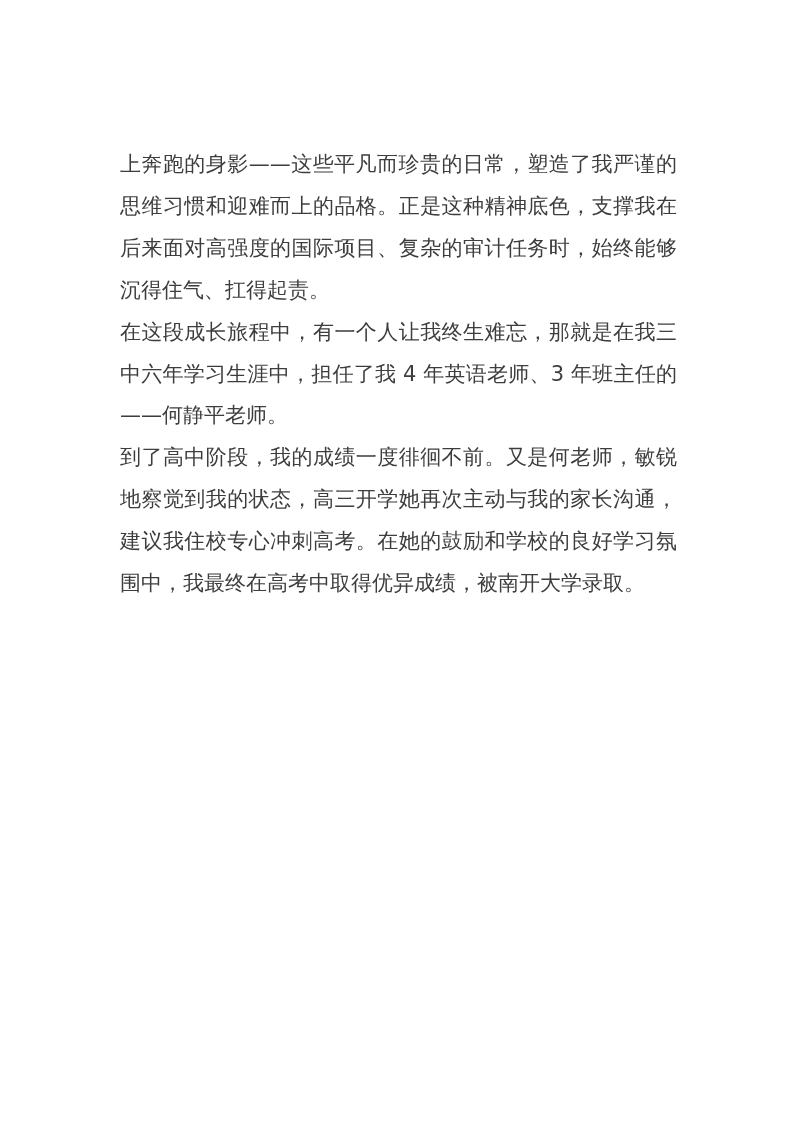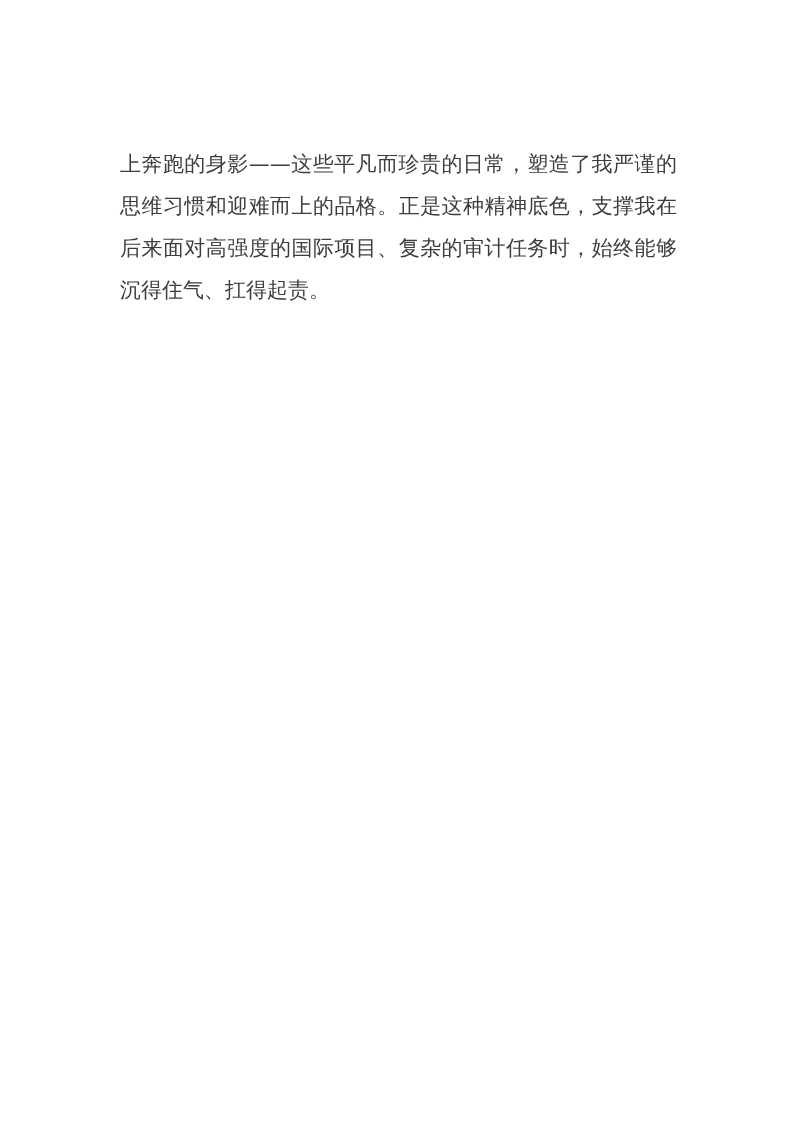--- a/index.html
+++ b/index.html
@@ -33,14 +33,16 @@
     word-break: break-all;
     font-weight: 400;
   }
 </style>
 </head>
 <body>
 
 <div class="page">
   <div class="content">
     <p>上奔跑的身影——这些平凡而珍贵的日常，塑造了我严谨的思维习惯和迎难而上的品格。正是这种精神底色，支撑我在后来面对高强度的国际项目、复杂的审计任务时，始终能够沉得住气、扛得起责。</p>
+    <p>在这段成长旅程中，有一个人让我终生难忘，那就是在我三中六年学习生涯中，担任了我 4 年英语老师、3 年班主任的——何静平老师。</p>
+    <p>到了高中阶段，我的成绩一度徘徊不前。又是何老师，敏锐地察觉到我的状态，高三开学她再次主动与我的家长沟通，建议我住校专心冲刺高考。在她的鼓励和学校的良好学习氛围中，我最终在高考中取得优异成绩，被南开大学录取。</p>
   </div>
 </div>
 
 </body></html>

